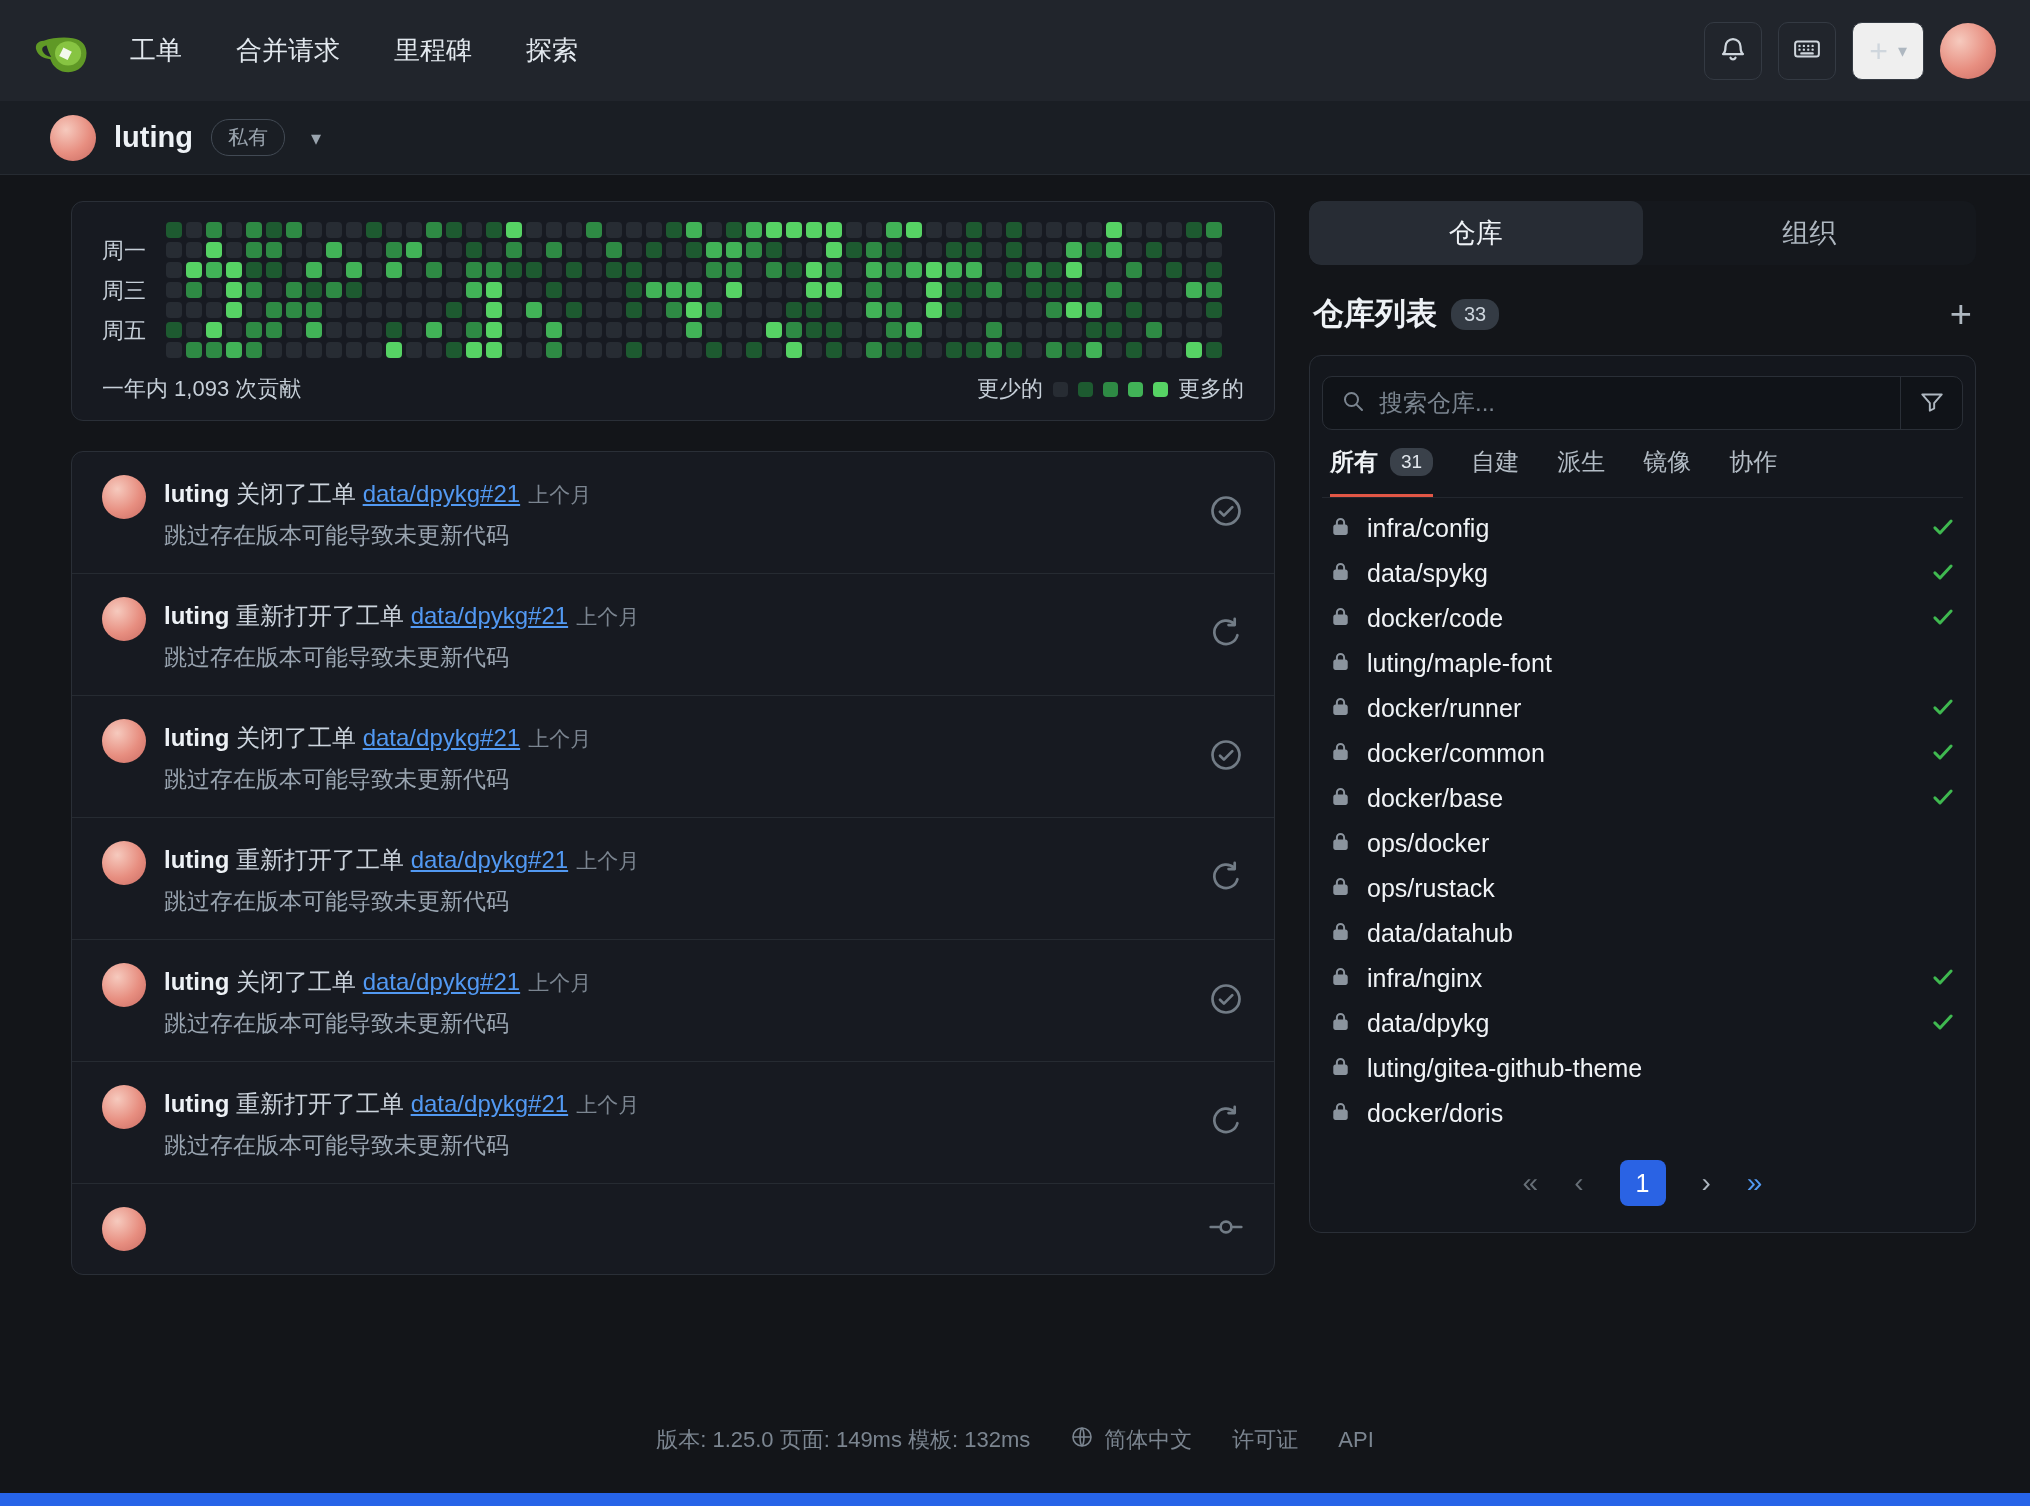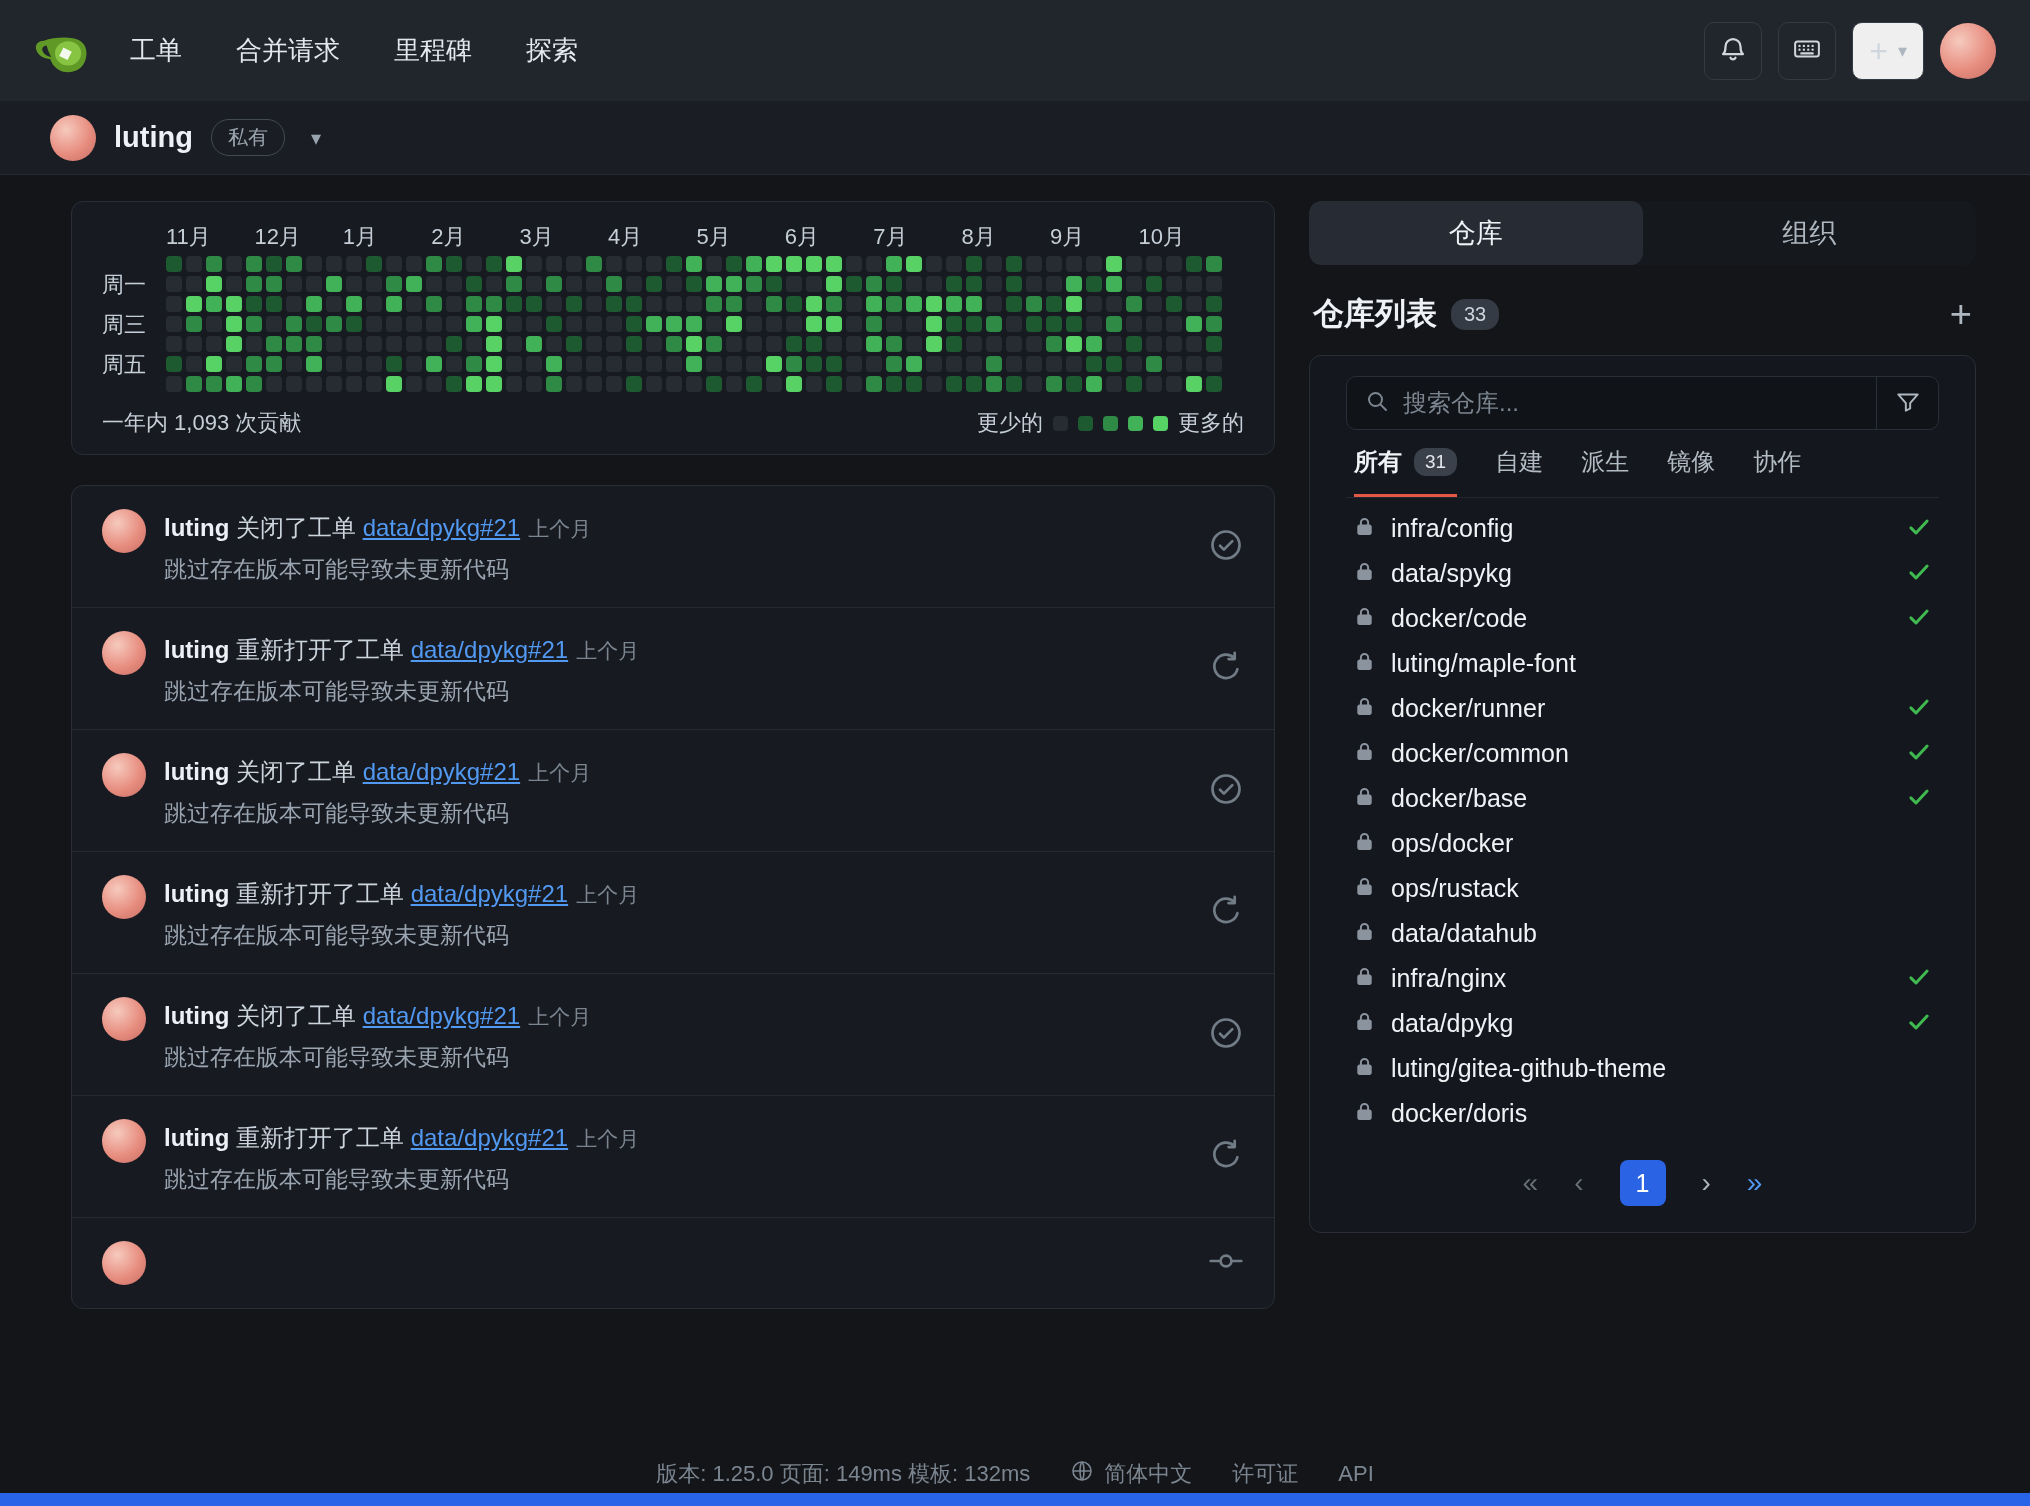--- a/index.html
+++ b/index.html
@@ -79,21 +79,21 @@
   
   .side-tabs { display:flex; background:#15181d; border-radius:12px; overflow:hidden; }
   .side-tab { flex:1; height:64px; display:flex; align-items:center; justify-content:center;
               font-size:27px; color:#aeb7c0; background:transparent; border:none; }
   .side-tab.active { background:#272c34; color:#eef2f6; border-radius:12px; }
   .repo-head { display:flex; align-items:center; margin:28px 4px 20px; gap:14px; }
   .repo-head-title { font-size:31px; font-weight:bold; color:#eef2f6; }
   .count-badge { font-size:20px; background:#343b44; color:#cdd5dd; border-radius:14px; padding:4px 13px; }
   .add-btn { margin-left:auto; color:#aeb7c0; font-size:38px; line-height:1; background:none; border:none; }
 
-  .repo-panel { background:#14171d; border:1px solid #2a2f37; border-radius:12px; padding:20px 36px 8px; }
+  .repo-panel { background:#14171d; border:1px solid #2a2f37; border-radius:12px; padding:20px 12px 8px; }
   .search-row { display:flex; border:1px solid #2a2f37; border-radius:10px; overflow:hidden; height:54px; background:#101318; }
   .search-left { flex:1; display:flex; align-items:center; gap:14px; padding:0 18px; color:#7b8590; }
   .search-left svg { width:24px; height:24px; flex:none; }
   .search-row input { background:transparent; border:none; outline:none; color:#dfe5ec; font-size:24px; flex:1;
                       font-family:"Liberation Sans", sans-serif; }
   .search-row input::placeholder { color:#7b8590; }
   .filter-btn { width:62px; border-left:1px solid #2a2f37; display:flex; align-items:center; justify-content:center;
                 color:#aeb7c0; background:transparent; border-top:none; border-right:none; border-bottom:none; }
   .filter-btn svg { width:26px; height:26px; }
 
@@ -173,34 +173,20 @@
   <a class="username">luting</a>
   <span class="vis-badge">私有</span>
   <span class="profile-caret">▾</span>
 </div>
 
 <div class="content">
 
   <div class="col-left">
 
     <div class="card heatmap-card">
-      <div class="hm-months">
-          <span class="hm-month" style="left: 64px;">11月</span>
-          <span class="hm-month" style="left: 152.4px;">12月</span>
-          <span class="hm-month" style="left: 240.8px;">1月</span>
-          <span class="hm-month" style="left: 329.2px;">2月</span>
-          <span class="hm-month" style="left: 417.6px;">3月</span>
-          <span class="hm-month" style="left: 506px;">4月</span>
-          <span class="hm-month" style="left: 594.4px;">5月</span>
-          <span class="hm-month" style="left: 682.8px;">6月</span>
-          <span class="hm-month" style="left: 771.2px;">7月</span>
-          <span class="hm-month" style="left: 859.6px;">8月</span>
-          <span class="hm-month" style="left: 948px;">9月</span>
-          <span class="hm-month" style="left: 1036.4px;">10月</span>
-        </div>
       <div class="hm-body">
         <div class="hm-days">
             <span class="hm-day" style="top: 18px;">周一</span>
             <span class="hm-day" style="top: 58px;">周三</span>
             <span class="hm-day" style="top: 98px;">周五</span>
           </div>
         <div class="hm-grid">
             <span class="hm-cell" style="background: rgb(29, 90, 48);"></span>
             <span class="hm-cell" style="background: rgb(39, 44, 51);"></span>
             <span class="hm-cell" style="background: rgb(39, 44, 51);"></span>

